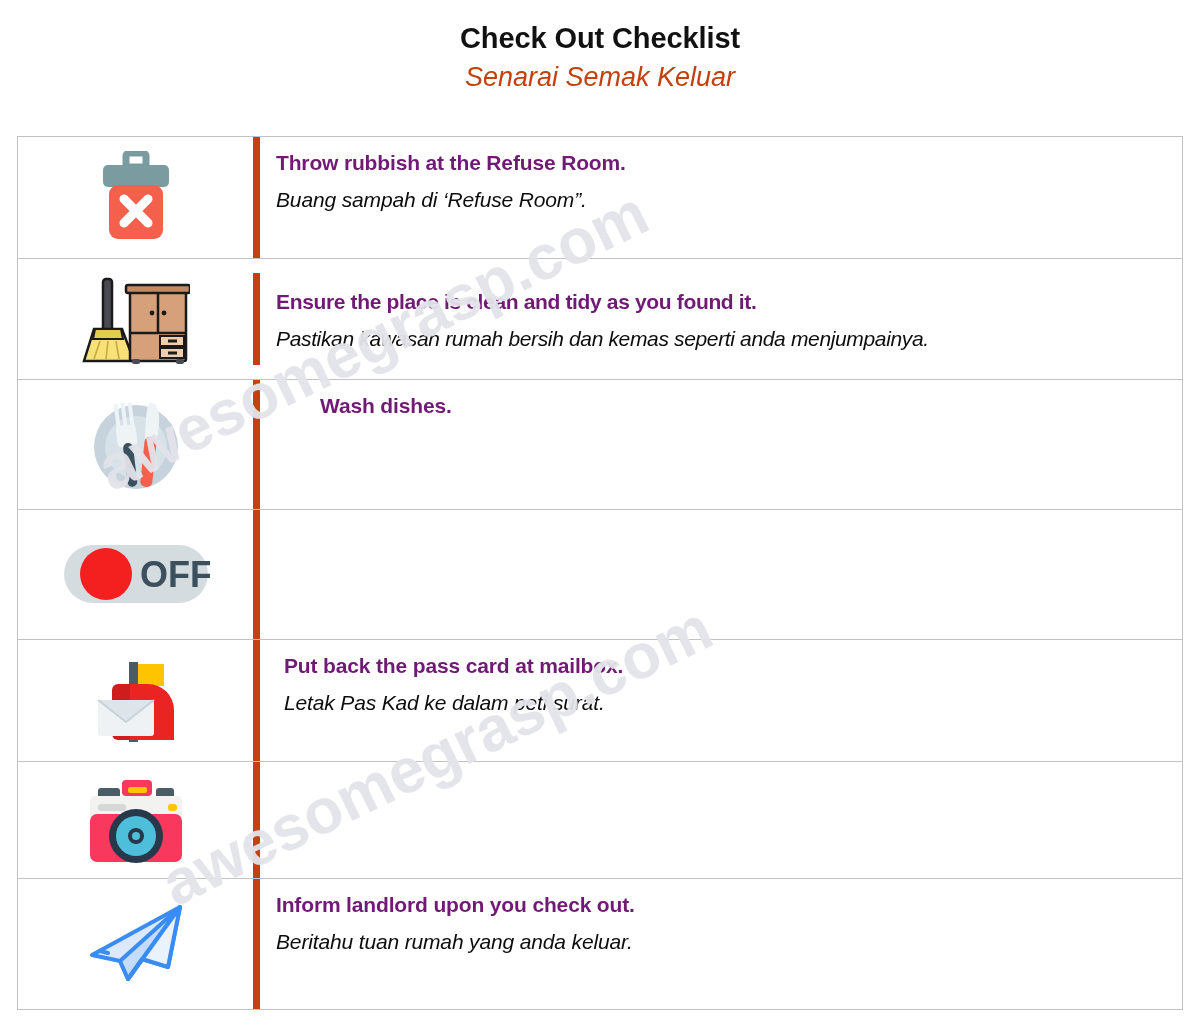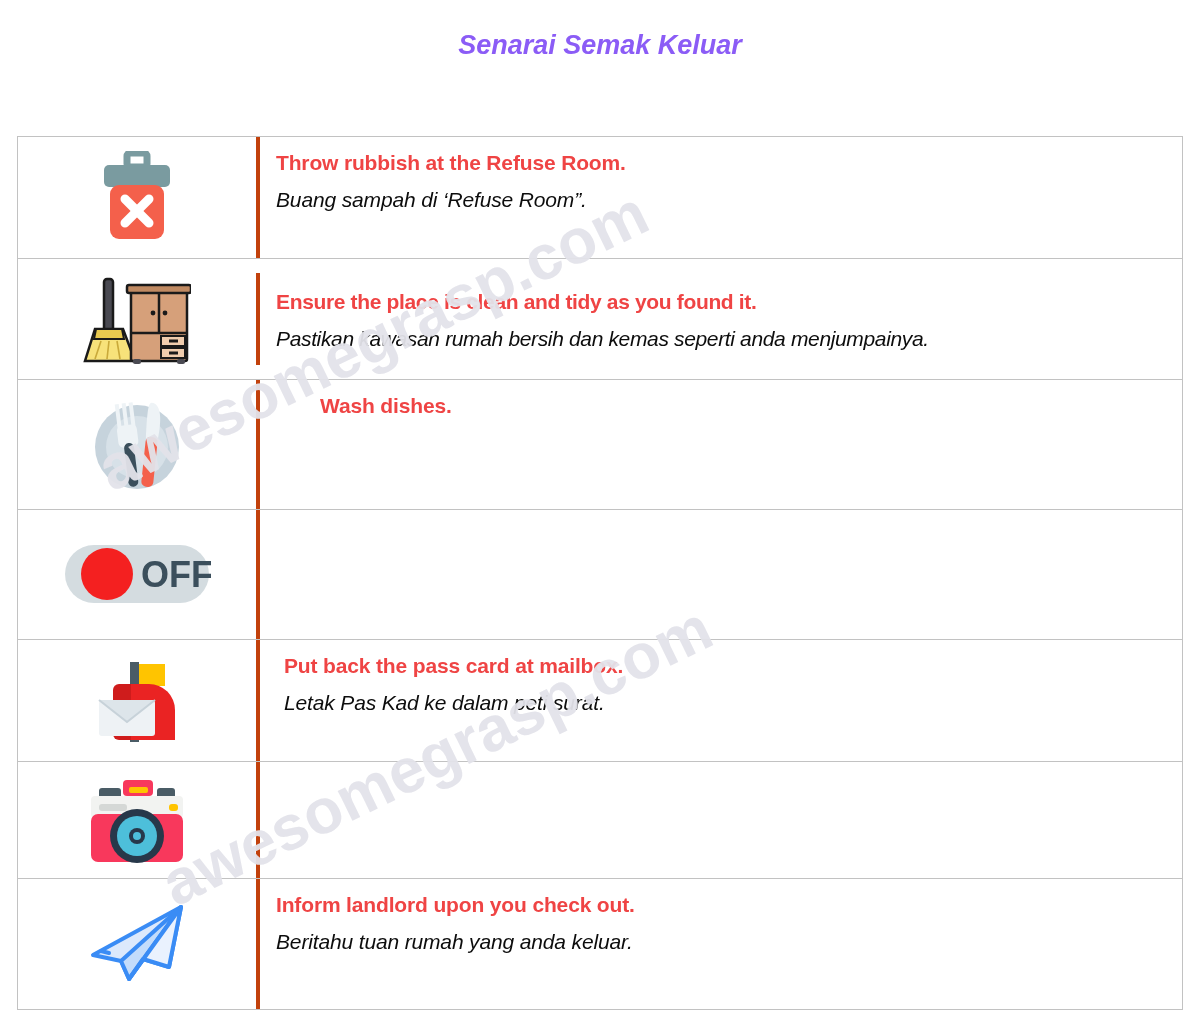--- a/index.html
+++ b/index.html
@@ -15,21 +15,21 @@
     background: #ffffff;
   }
 
   
   .title-block { padding-top: 22px; text-align: center; }
   .title-main {
     font-size: 29px; font-weight: bold; color: #111111;
     letter-spacing: -0.1px; line-height: 1.12;
   }
   .title-sub {
-    font-size: 27px; font-style: italic; font-weight: 700; color: #8b5cf6;
+    font-size: 27px; font-style: italic; font-weight: 400; color: #c2410c;
     line-height: 1.25; margin-top: 7px;
   }
 
   
   .checklist {
     position: absolute;
     left: 17px; top: 136px;
     width: 1166px; height: 874px;
     border: 1px solid #c2c2c2;
     display: flex; flex-direction: column;
@@ -38,30 +38,30 @@
   .row {
     display: flex;
     border-bottom: 1px solid #c2c2c2;
     background: #fff;
   }
   .row:last-child { border-bottom: none; justify-content: center; }
 
   .icon-cell {
     width: 242px;
     min-width: 242px;
-    border-right: 4px solid #c2410c;
+    border-right: 7px solid #c2410c;
     display: flex; align-items: center; justify-content: center;
   }
   .text-cell {
     flex: 1;
     padding: 14px 10px 10px 16px;
     display: flex; flex-direction: column; justify-content: flex-start;
   }
   .line-en {
-    font-size: 21px; font-weight: bold; color: #ef4444;
+    font-size: 21px; font-weight: bold; color: #701a75;
     line-height: 1.18; letter-spacing: -0.15px;
     white-space: nowrap;
   }
   .line-ms {
     font-size: 21px; font-style: italic; font-weight: 400; color: #0d0d0d;
     line-height: 1.18; letter-spacing: -0.15px;
     margin-top: 12px; white-space: nowrap;
   }
   .row-wide .line-en, .row-wide .line-ms { letter-spacing: -0.35px; }
   .row-spaced .line-ms { margin-top: 14px; }
@@ -83,20 +83,21 @@
   .wm-2 { left: 150px; top: 855px; }
 
   svg { display: block; }
 </style>
 </head>
 <body>
 
 <div id="page">
 
   <div class="title-block">
+    <div class="title-main">Check Out Checklist</div>
     <div class="title-sub">Senarai Semak Keluar</div>
   </div>
 
   <div class="checklist">
 
     <div class="row" style="height:122px;">
       <div class="icon-cell">
         <span>
           <svg width="78" height="92" viewBox="0 0 78 92">
             <rect x="29" y="2" width="20" height="14" rx="3" fill="none" stroke="#7a9ba0" stroke-width="7"></rect>

